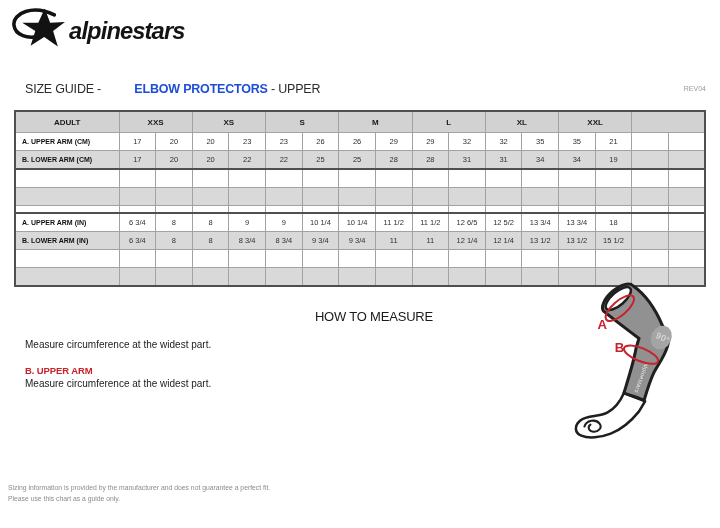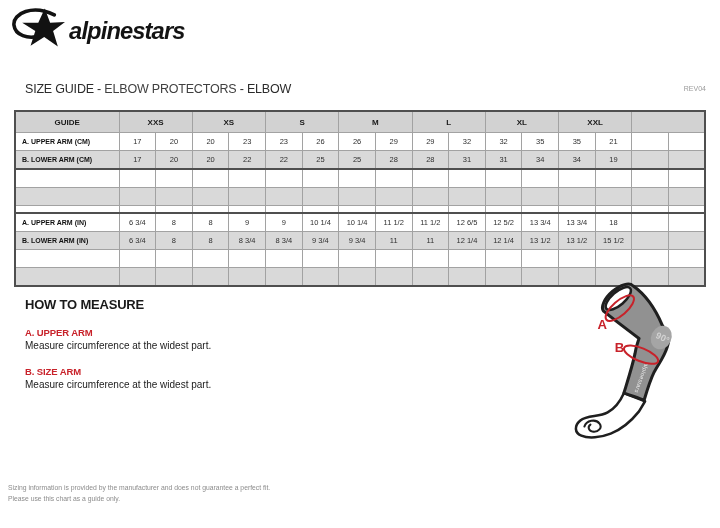--- a/index.html
+++ b/index.html
@@ -3,73 +3,73 @@
 <meta charset="utf-8">
 <style>
   html,body{margin:0;padding:0;background:#fff;}
   body{width:720px;height:528px;position:relative;overflow:hidden;
        font-family:"Liberation Sans",sans-serif;color:#1c1c1c;}
 
   .logo{position:absolute;left:8px;top:6px;width:178px;height:44px;}
 
   .title-row{position:absolute;left:25px;top:82px;font-size:12.5px;color:#2b2b2b;
              letter-spacing:-0.2px;white-space:nowrap;}
-  .title-row b{font-weight:normal;color:#404040;}
+  .title-row b{font-weight:bold;color:#1d4ed8;margin-left:30px;}
   .rev{position:absolute;right:14px;top:85px;font-size:7px;color:#9a9a9a;}
 
   .size-table-wrap{position:absolute;left:14px;top:110px;width:692px;}
   table.size-table{border-collapse:collapse;table-layout:fixed;width:692px;
                    border:2px solid #4f4f4f;}
   table.size-table th, table.size-table td{border:1px solid #a2a2a2;padding:0;
                    overflow:hidden;white-space:nowrap;}
   table.size-table th{background:#d2d2d2;height:20px;font-size:8px;font-weight:bold;
                    color:#1a1a1a;text-align:center;}
   table.size-table td{height:17px;font-size:7.5px;color:#2f2f2f;text-align:center;}
   table.size-table td.label{font-size:7px;font-weight:bold;text-align:left;
                    padding-left:6px;color:#111;}
   tr.gray td{background:#d9d9d9;}
   tr.white td{background:#fff;}
   tr.thin td{height:6px;}
   tr.heavy td{border-bottom:2px solid #4f4f4f;}
 
   .how-to{position:absolute;left:25px;top:297px;width:420px;}
-  .how-to h2{margin:0;font-size:13px;font-weight:bold;color:#1a1a1a;letter-spacing:-0.2px;}
+  .how-to h2{margin:12px;font-size:13px;font-weight:normal;color:#1a1a1a;letter-spacing:-0.2px;text-align:right;}
   .measure-item{margin-top:15px;}
   .measure-item .red-head{font-size:9.5px;font-weight:bold;color:#c8222a;letter-spacing:-0.1px;}
   .measure-item .desc{font-size:10px;color:#222;margin-top:2px;}
 
   .diagram{position:absolute;left:553px;top:282px;width:167px;height:196px;}
 
   .footer{position:absolute;left:8px;top:483px;font-size:6.8px;color:#8c8c8c;line-height:1.55;}
 </style>
 </head>
 <body>
 
 <svg class="logo" viewBox="0 0 300 70" aria-hidden="true">
   <g>
     <path d="M78,13 C42,-5 8,10 10,30 C12,47 33,55 55,48" fill="none" stroke="#121212" stroke-width="6" stroke-linecap="round"></path>
     <path d="M62,2 L71,26 L96,25 L76,40 L84,66 L61,50 L38,65 L46,40 L24,26 L51,26 Z" fill="#121212"></path>
   </g>
   <text x="103" y="53" font-size="40" font-style="italic" font-weight="bold" letter-spacing="-1.5" fill="#131313">alpinestars</text>
 </svg>
 
 <div class="title-row">
-  <span>SIZE GUIDE - </span><b>ELBOW PROTECTORS</b><span> - ELBOW</span>
+  <span>SIZE GUIDE - </span><b>ELBOW PROTECTORS</b><span> - UPPER</span>
 </div>
 <div class="rev">REV04</div>
 
 <div class="size-table-wrap">
   <table class="size-table">
     <colgroup>
       <col style="width:104px">
       <col span="16">
     </colgroup>
     <thead>
       <tr class="header-row" id="thead-row">
-          <th>GUIDE</th>
+          <th>ADULT</th>
           <th colspan="2">XXS</th>
           <th colspan="2">XS</th>
           <th colspan="2">S</th>
           <th colspan="2">M</th>
           <th colspan="2">L</th>
           <th colspan="2">XL</th>
           <th colspan="2">XXL</th>
           <th colspan="2"></th>
         </tr>
     </thead>
@@ -245,25 +245,24 @@
           <td></td>
           <td></td>
         </tr>
       </tbody>
   </table>
 </div>
 
 <div class="how-to">
   <h2>HOW TO MEASURE</h2>
   <div class="measure-item">
-    <div class="red-head">A. UPPER ARM</div>
     <div class="desc">Measure circumference at the widest part.</div>
   </div>
   <div class="measure-item">
-    <div class="red-head">B. SIZE ARM</div>
+    <div class="red-head">B. UPPER ARM</div>
     <div class="desc">Measure circumference at the widest part.</div>
   </div>
 </div>
 
 <svg class="diagram" viewBox="0 0 165 192" aria-hidden="true">
 
   <g>
     <path d="M70,109 C66,118 61,124 54,128 C45,133 34,130 27,136 C21,141 21,148 28,151
              C35,154 47,153 57,149 C67,145 77,137 85,127 L91,117 Z" fill="#ffffff" stroke="#1f1f1f" stroke-width="2.5" stroke-linejoin="round"></path>
     <path d="M31,142 C33,136 42,134 46,139 C49,143 45,148 39,147 C35,146 34,142 37,140" fill="none" stroke="#1f1f1f" stroke-width="2" stroke-linecap="round"></path>

